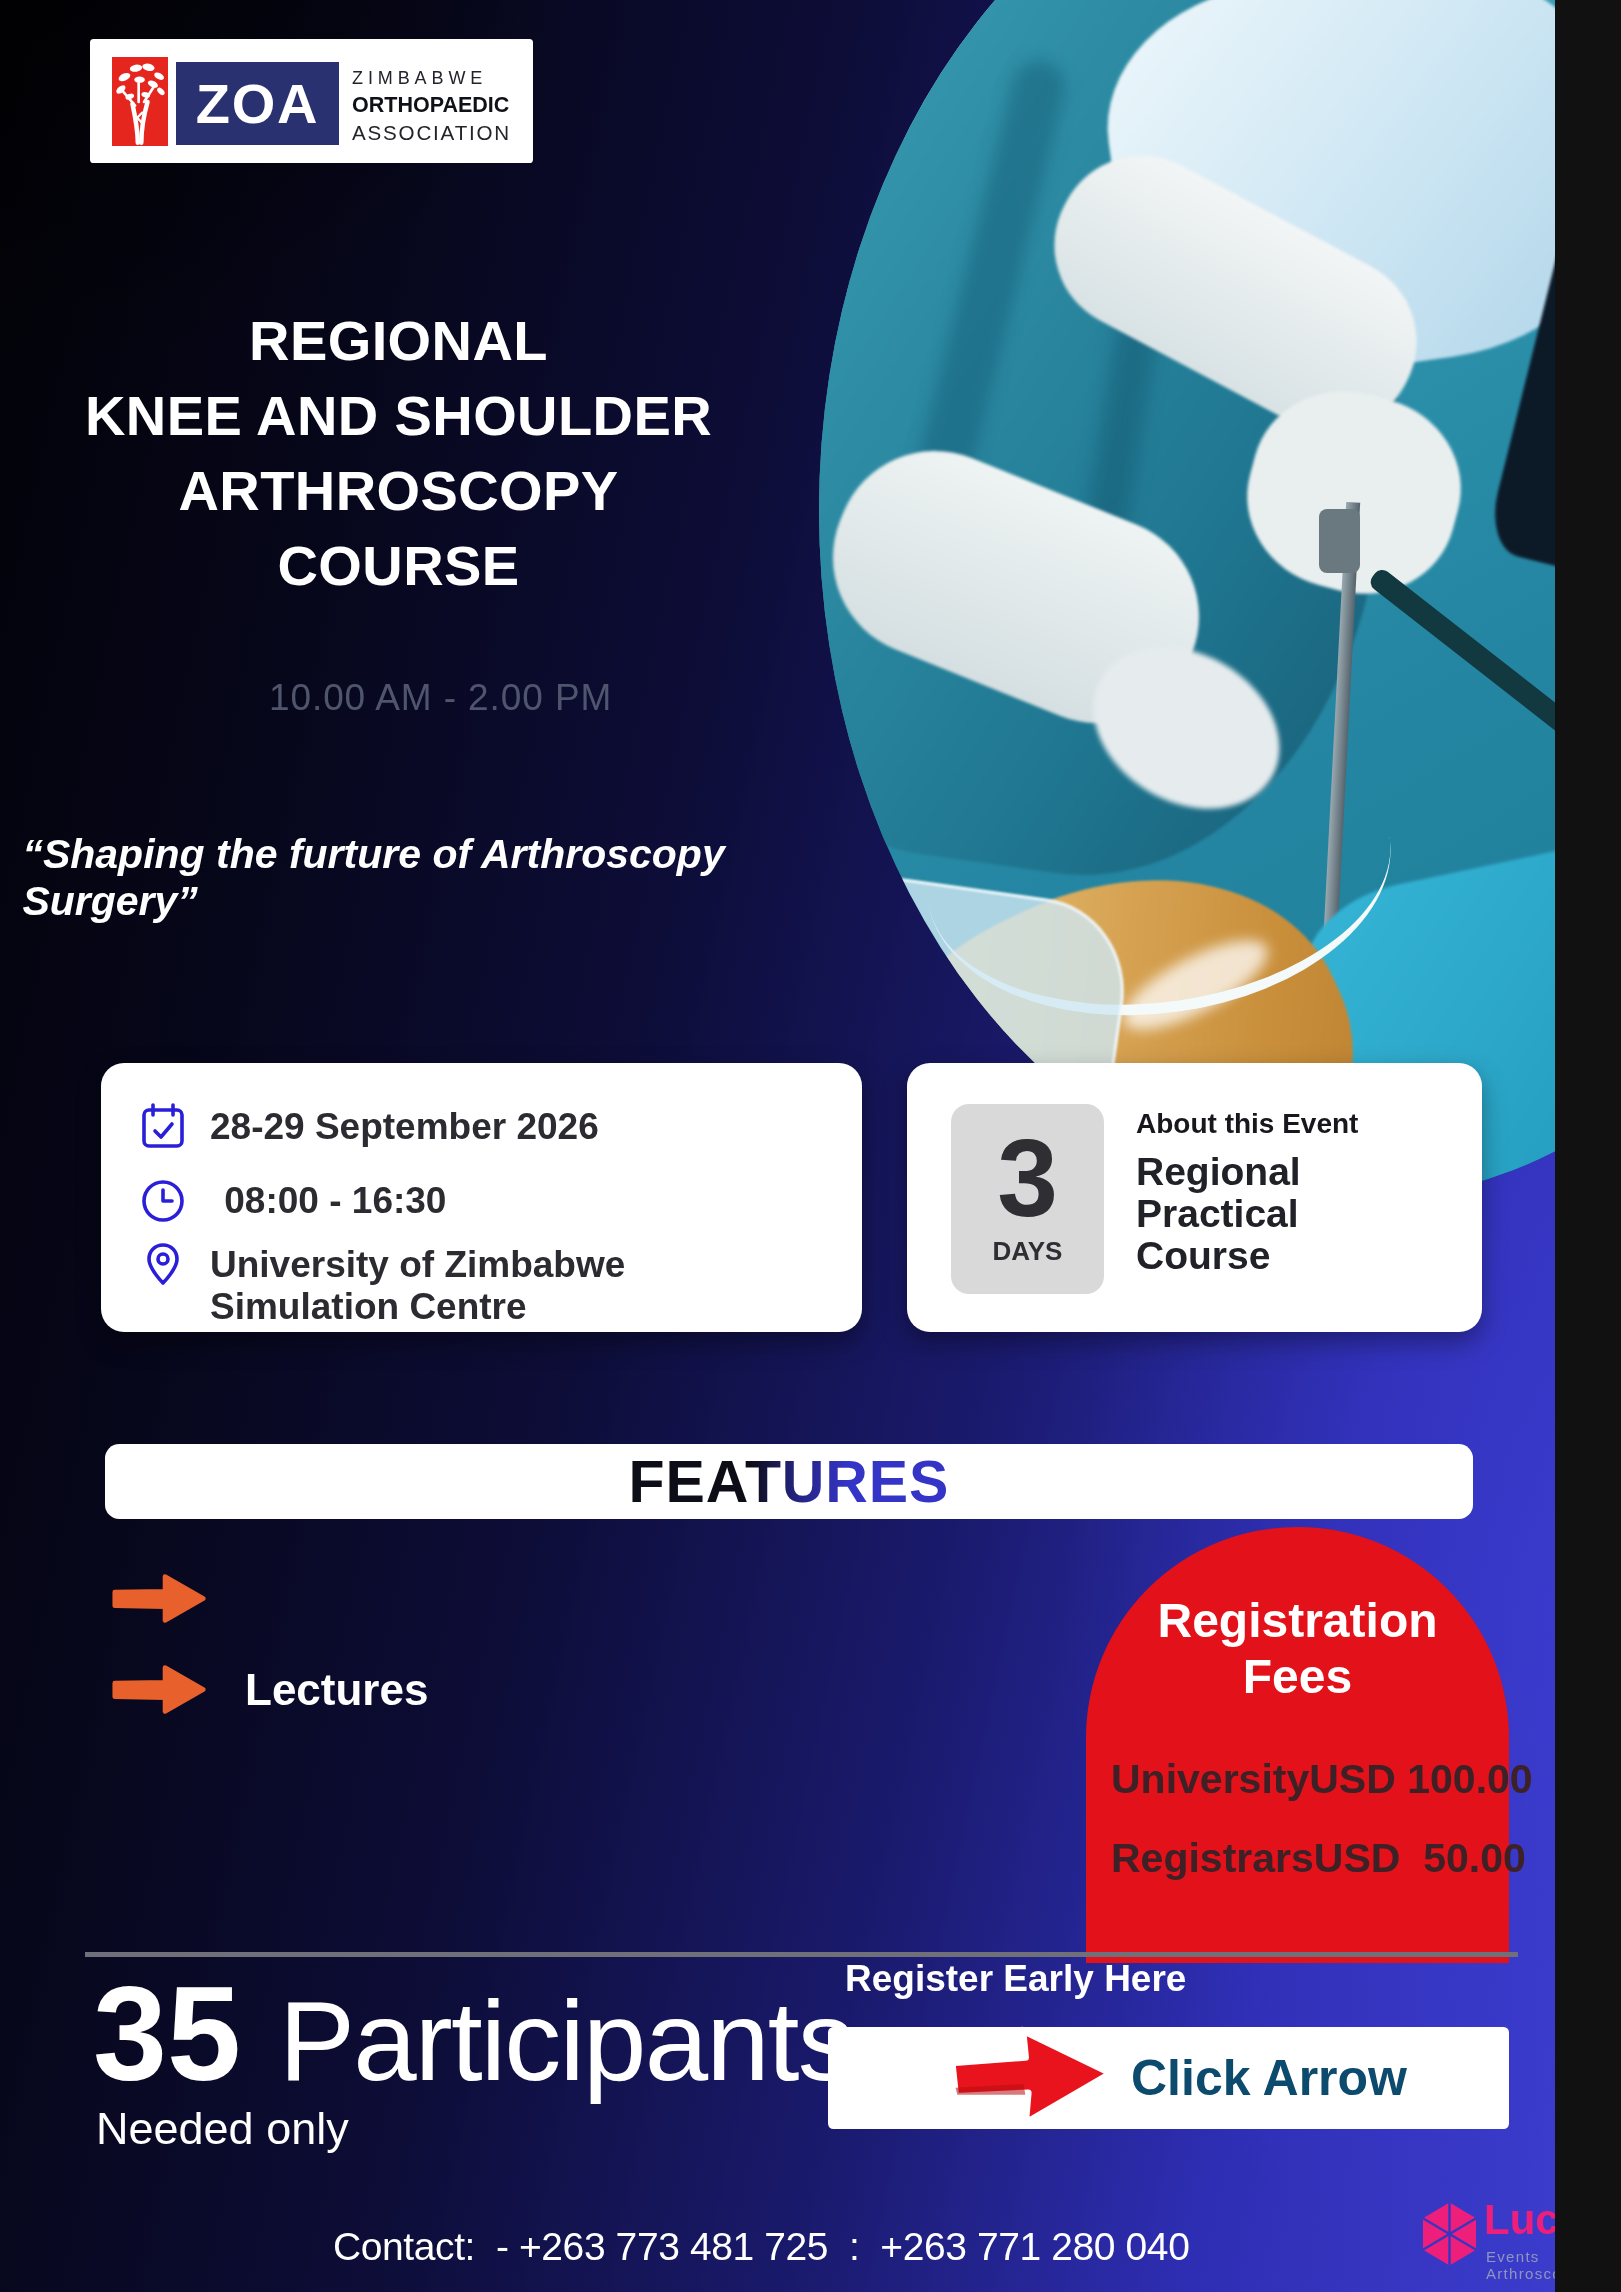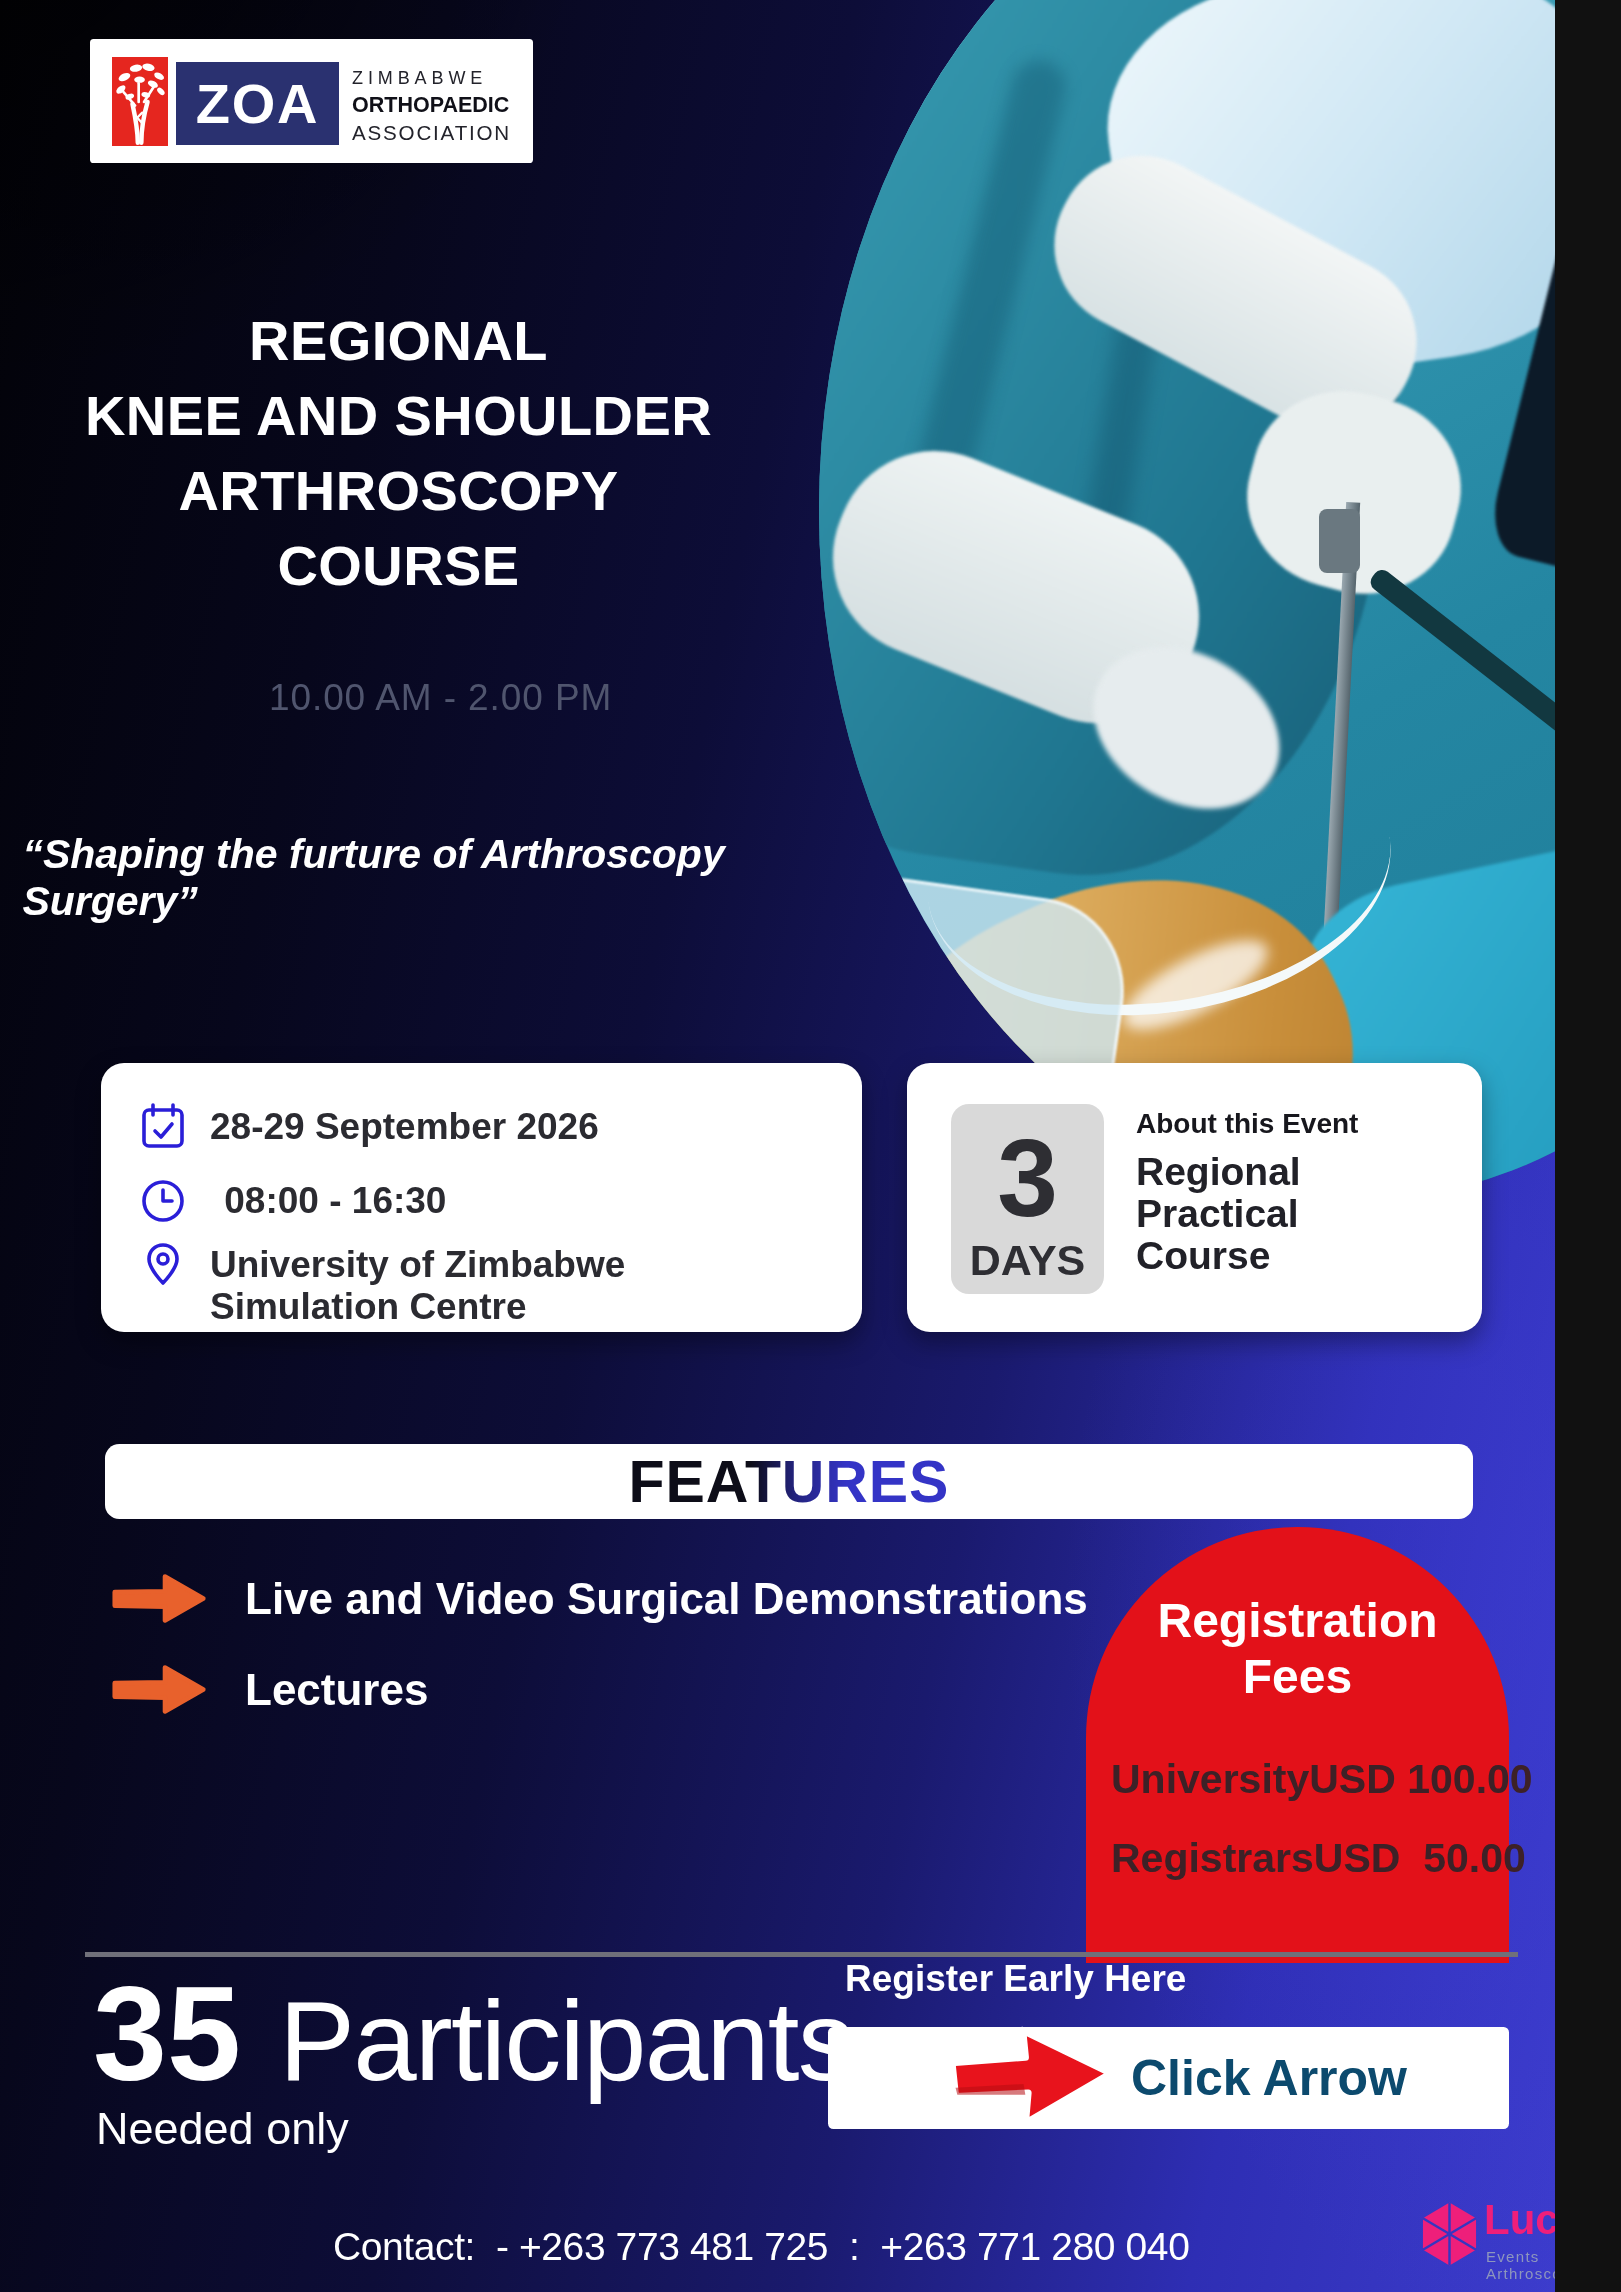--- a/index.html
+++ b/index.html
@@ -70,21 +70,21 @@
   .ec-date{ left:38px; top:39px; }
   .ec-time{ left:38px; top:113px; } .ec-time .ec-text{ padding-left:14.3px; }
   .ec-venue{ left:38px; top:177px; } .ec-venue .ec-text{ line-height:42px; }
   .ec-text{ padding-top:3.6px; }
 
   
   .about-card{ position:absolute; left:907px; top:1063px; width:575px; height:269px; background:#fff;
     border-radius:23px; z-index:3; box-shadow:0 10.7px 25px rgba(0,0,0,.35); }
   .days-box{ position:absolute; left:44px; top:41px; width:153px; height:190px; background:#d9d9d9; border-radius:18px; text-align:center; }
   .days-num{ font-size:109px; font-weight:800; color:#2e2e33; line-height:1; padding-top:19.7px; }
-  .days-label{ font-size:43px; font-weight:800; color:#2e2e33; margin-top:3.6px; }
+  .days-label{ font-size:26px; font-weight:800; color:#2e2e33; margin-top:3.6px; }
   .about-label{ position:absolute; left:229px; top:45px; font-size:28px; font-weight:800; color:#17171d; }
   .about-desc{ position:absolute; left:229px; top:88px; font-size:39px; font-weight:800; color:#212128; line-height:42px; }
 
   
   .features-banner{ position:absolute; left:105px; top:1444px; width:1368px; height:75px; background:#fff;
     border-radius:14.3px; z-index:2; display:flex; align-items:center; justify-content:center; }
   .features-text{ font-size:59px; font-weight:800; letter-spacing:0.9px;
     background:linear-gradient(90deg,#0d0d18 38%,#23237e 52%,#3434c6 68%);
     -webkit-background-clip:text; background-clip:text; color:transparent; }
   .feat-row{ position:absolute; display:flex; align-items:center; gap:38px; z-index:2; }
@@ -233,21 +233,20 @@
     </div>
   </div>
 
   <div class="features-banner">
     <span class="features-text">FEATURES</span>
   </div>
   <div class="feat-row feat-1">
     <svg width="95" height="59" viewBox="0 0 104 64">
       <polygon points="3,25 58,24 58,8 100,32 58,56 58,41 3,40" fill="#e8612c" stroke="#e8612c" stroke-width="5" stroke-linejoin="round"></polygon>
     </svg>
-    <span class="feat-label">Live and Video Surgical Demonstrations</span>
   </div>
   <div class="feat-row feat-2">
     <svg width="95" height="59" viewBox="0 0 104 64">
       <polygon points="3,25 58,24 58,8 100,32 58,56 58,41 3,40" fill="#e8612c" stroke="#e8612c" stroke-width="5" stroke-linejoin="round"></polygon>
     </svg>
     <span class="feat-label">Lectures</span>
   </div>
 
   <div class="fees-dome">
     <div class="fees-heading">

